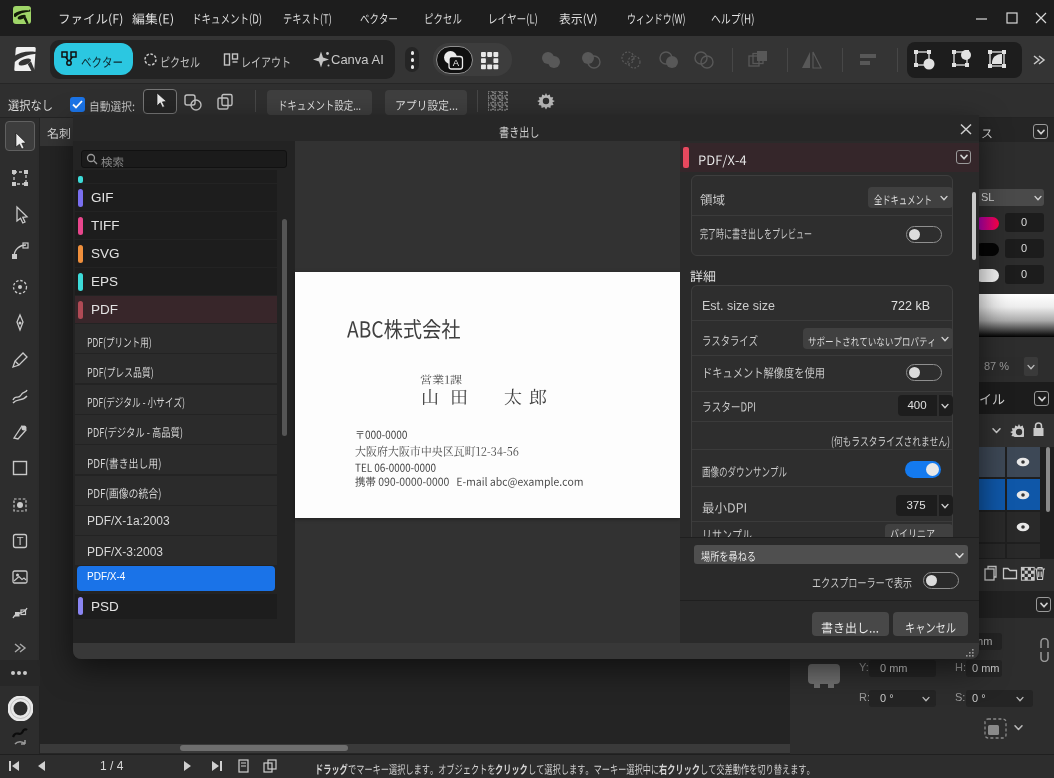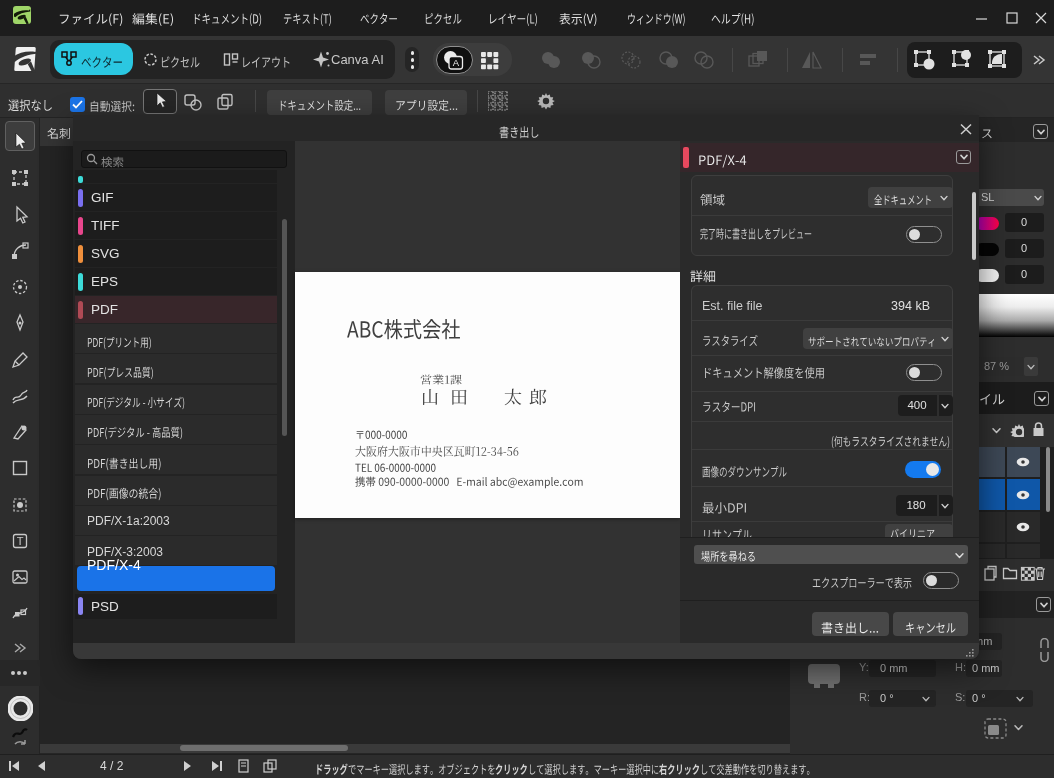--- a/index.html
+++ b/index.html
@@ -593,21 +593,21 @@
     <rect x="6" y="6" width="1.6" height="1.6" fill="#8a8a8a"></rect>
   </svg>
 <div style="position:absolute;left:0px;top:754px;width:1054px;height:24px;background:#2d2d2d;border-top:1px solid #1f1f1f"></div>
 <svg style="position:absolute;left:8px;top:760px;" width="13" height="12" viewBox="0 0 13 12">
     <rect x="1" y="1" width="2" height="10" fill="#cfcfcf"></rect>
     <path d="M11 1 L4 6 L11 11 Z" fill="#cfcfcf"></path>
   </svg>
 <svg style="position:absolute;left:36px;top:760px;" width="11" height="12" viewBox="0 0 11 12">
     <path d="M9 1 L2 6 L9 11 Z" fill="#cfcfcf"></path>
   </svg>
-<div style="position:absolute;left:100.0px;top:760.0px;font-family:'Liberation Sans',sans-serif;font-size:12px;font-weight:400;color:#d9d9d9;letter-spacing:normal;white-space:nowrap;line-height:1;">4 / 2</div>
+<div style="position:absolute;left:100.0px;top:760.0px;font-family:'Liberation Sans',sans-serif;font-size:12px;font-weight:400;color:#d9d9d9;letter-spacing:normal;white-space:nowrap;line-height:1;">1 / 4</div>
 <svg style="position:absolute;left:182px;top:760px;" width="11" height="12" viewBox="0 0 11 12">
     <path d="M2 1 L9 6 L2 11 Z" fill="#cfcfcf"></path>
   </svg>
 <svg style="position:absolute;left:210px;top:760px;" width="13" height="12" viewBox="0 0 13 12">
     <rect x="10" y="1" width="2" height="10" fill="#cfcfcf"></rect>
     <path d="M2 1 L9 6 L2 11 Z" fill="#cfcfcf"></path>
   </svg>
 <svg style="position:absolute;left:237px;top:758px;" width="13" height="16" viewBox="0 0 13 16">
     <rect x="2" y="2" width="9" height="12" fill="none" stroke="#cfcfcf" stroke-width="1.2"></rect>
     <line x1="4" y1="5" x2="9" y2="5" stroke="#cfcfcf"></line>
@@ -848,21 +848,21 @@
         <use href="#g98" x="5211"></use>
         <use href="#g99" x="6211"></use>
         <use href="#g6" x="7211"></use>
       </g>
     </svg></div>
 <div style="position:absolute;left:75px;top:505.80000000000007px;width:202px;height:29px;background:#2b2b2b;"></div>
 <div style="position:absolute;left:87.0px;top:515.3px;font-family:'Liberation Sans',sans-serif;font-size:12px;font-weight:400;color:#d8d8d8;letter-spacing:normal;white-space:nowrap;line-height:1;">PDF/X-1a:2003</div>
 <div style="position:absolute;left:75px;top:536.1px;width:202px;height:29px;background:#2b2b2b;"></div>
 <div style="position:absolute;left:87.0px;top:545.6px;font-family:'Liberation Sans',sans-serif;font-size:12px;font-weight:400;color:#d8d8d8;letter-spacing:normal;white-space:nowrap;line-height:1;">PDF/X-3:2003</div>
 <div style="position:absolute;left:77px;top:566px;width:198px;height:25px;background:#1a73e8;border-radius:4px;"></div>
-<div style="position:absolute;left:87.0px;top:558px;font-family:'Liberation Sans',sans-serif;font-size:14px;font-weight:400;color:#ffffff;letter-spacing:normal;white-space:nowrap;line-height:1;">PDF/X-4</div>
+<div style="position:absolute;left:87.0px;top:572.0px;font-family:'Liberation Sans',sans-serif;font-size:10px;font-weight:400;color:#ffffff;letter-spacing:normal;white-space:nowrap;line-height:1;">PDF/X-4</div>
 <div style="position:absolute;left:75px;top:594px;width:202px;height:25px;background:#1d1d1d;"></div>
 <div style="position:absolute;left:77.5px;top:597px;width:5px;height:18px;background:#8a85f2;border-radius:2.5px;"></div>
 <div style="position:absolute;left:91.0px;top:600.0px;font-family:'Liberation Sans',sans-serif;font-size:13.5px;font-weight:400;color:#e2e2e2;letter-spacing:normal;white-space:nowrap;line-height:1;">PSD</div>
 <div style="position:absolute;left:282px;top:219px;width:5px;height:217px;background:#555555;border-radius:2.5px;"></div>
 <div style="position:absolute;left:295px;top:141px;width:385px;height:502px;background:#323232;"></div>
 <div style="position:absolute;left:295px;top:272px;width:385px;height:246px;background:#fdfdfd;box-shadow:0 1px 4px rgba(0,0,0,0.4)"></div>
 <div style="position:absolute;left:347.0px;top:312.0px;line-height:0"><svg width="114" height="32" viewBox="0 0 114 32">
       <g fill="#3f3f3f" transform="translate(0,25.5) scale(0.019228,-0.022000)">
         <use href="#g100" x="0"></use>
         <use href="#g101" x="608"></use>
@@ -1057,22 +1057,22 @@
     </svg></div>
 <div style="position:absolute;left:906px;top:226px;width:36px;height:17px;border:1px solid #8f8f8f;border-radius:9px;box-sizing:border-box"></div>
 <div style="position:absolute;left:909px;top:229px;width:11px;height:11px;background:#dcdcdc;border-radius:50%"></div>
 <div style="position:absolute;left:690.0px;top:266.0px;line-height:0"><svg width="27" height="19" viewBox="0 0 27 19">
       <g fill="#e0e0e0" transform="translate(0,15.1) scale(0.013000,-0.013000)">
         <use href="#g157" x="0"></use>
         <use href="#g158" x="1000"></use>
       </g>
     </svg></div>
 <div style="position:absolute;left:691px;top:285px;width:262px;height:252px;background:#2e2e2e;border:1px solid #3e3e3e;border-radius:6px 6px 0 0;border-bottom:none"></div>
-<div style="position:absolute;left:702.0px;top:300.0px;font-family:'Liberation Sans',sans-serif;font-size:12.5px;font-weight:400;color:#cccccc;letter-spacing:normal;white-space:nowrap;line-height:1;">Est. file file</div>
-<div style="position:absolute;right:124.0px;top:300.0px;font-family:'Liberation Sans',sans-serif;font-size:12.5px;font-weight:400;color:#e0e0e0;letter-spacing:normal;white-space:nowrap;line-height:1;">394 kB</div>
+<div style="position:absolute;left:702.0px;top:300.0px;font-family:'Liberation Sans',sans-serif;font-size:12.5px;font-weight:400;color:#cccccc;letter-spacing:normal;white-space:nowrap;line-height:1;">Est. size size</div>
+<div style="position:absolute;right:124.0px;top:300.0px;font-family:'Liberation Sans',sans-serif;font-size:12.5px;font-weight:400;color:#e0e0e0;letter-spacing:normal;white-space:nowrap;line-height:1;">722 kB</div>
 <div style="position:absolute;left:692px;top:320px;width:260px;height:1px;background:#3b3b3b;"></div>
 <div style="position:absolute;left:692px;top:355px;width:260px;height:1px;background:#3b3b3b;"></div>
 <div style="position:absolute;left:692px;top:391px;width:260px;height:1px;background:#3b3b3b;"></div>
 <div style="position:absolute;left:692px;top:421px;width:260px;height:1px;background:#3b3b3b;"></div>
 <div style="position:absolute;left:692px;top:449px;width:260px;height:1px;background:#3b3b3b;"></div>
 <div style="position:absolute;left:692px;top:486px;width:260px;height:1px;background:#3b3b3b;"></div>
 <div style="position:absolute;left:692px;top:521px;width:260px;height:1px;background:#3b3b3b;"></div>
 <div style="position:absolute;left:702.0px;top:331.0px;line-height:0"><svg width="57" height="19" viewBox="0 0 57 19">
       <g fill="#cccccc" transform="translate(0,14.5) scale(0.009333,-0.012500)">
         <use href="#g159" x="0"></use>
@@ -1179,21 +1179,21 @@
 <div style="position:absolute;left:702.0px;top:498.0px;line-height:0"><svg width="46" height="19" viewBox="0 0 46 19">
       <g fill="#cccccc" transform="translate(0,14.5) scale(0.012500,-0.012500)">
         <use href="#g175" x="0"></use>
         <use href="#g91" x="1000"></use>
         <use href="#g16" x="2000"></use>
         <use href="#g84" x="2688"></use>
         <use href="#g169" x="3321"></use>
       </g>
     </svg></div>
 <div style="position:absolute;left:896px;top:495px;width:41px;height:21px;background:#1d1d1d;border-radius:4px 0 0 4px"></div>
-<div style="position:absolute;left:916.0px;transform:translateX(-50%);top:500.0px;font-family:'Liberation Sans',sans-serif;font-size:11.5px;font-weight:400;color:#e0e0e0;letter-spacing:normal;white-space:nowrap;line-height:1;">180</div>
+<div style="position:absolute;left:916.0px;transform:translateX(-50%);top:500.0px;font-family:'Liberation Sans',sans-serif;font-size:11.5px;font-weight:400;color:#e0e0e0;letter-spacing:normal;white-space:nowrap;line-height:1;">375</div>
 <div style="position:absolute;left:938px;top:495px;width:15px;height:21px;background:#1d1d1d;border-radius:0 4px 4px 0;border-left:1px solid #2e2e2e"></div>
 <svg style="position:absolute;left:941px;top:502px;" width="8" height="8" viewBox="0 0 8 8">
     <path d="M1 2.4 L4.0 5.8 L7 2.4" stroke="#cfcfcf" stroke-width="1.4" fill="none" stroke-linecap="round" stroke-linejoin="round"></path>
   </svg>
 <div style="position:absolute;left:702.0px;top:525.0px;line-height:0"><svg width="51" height="19" viewBox="0 0 51 19">
       <g fill="#cccccc" transform="translate(0,14.5) scale(0.010000,-0.012500)">
         <use href="#g49" x="0"></use>
         <use href="#g92" x="1000"></use>
         <use href="#g14" x="2000"></use>
         <use href="#g36" x="3000"></use>

